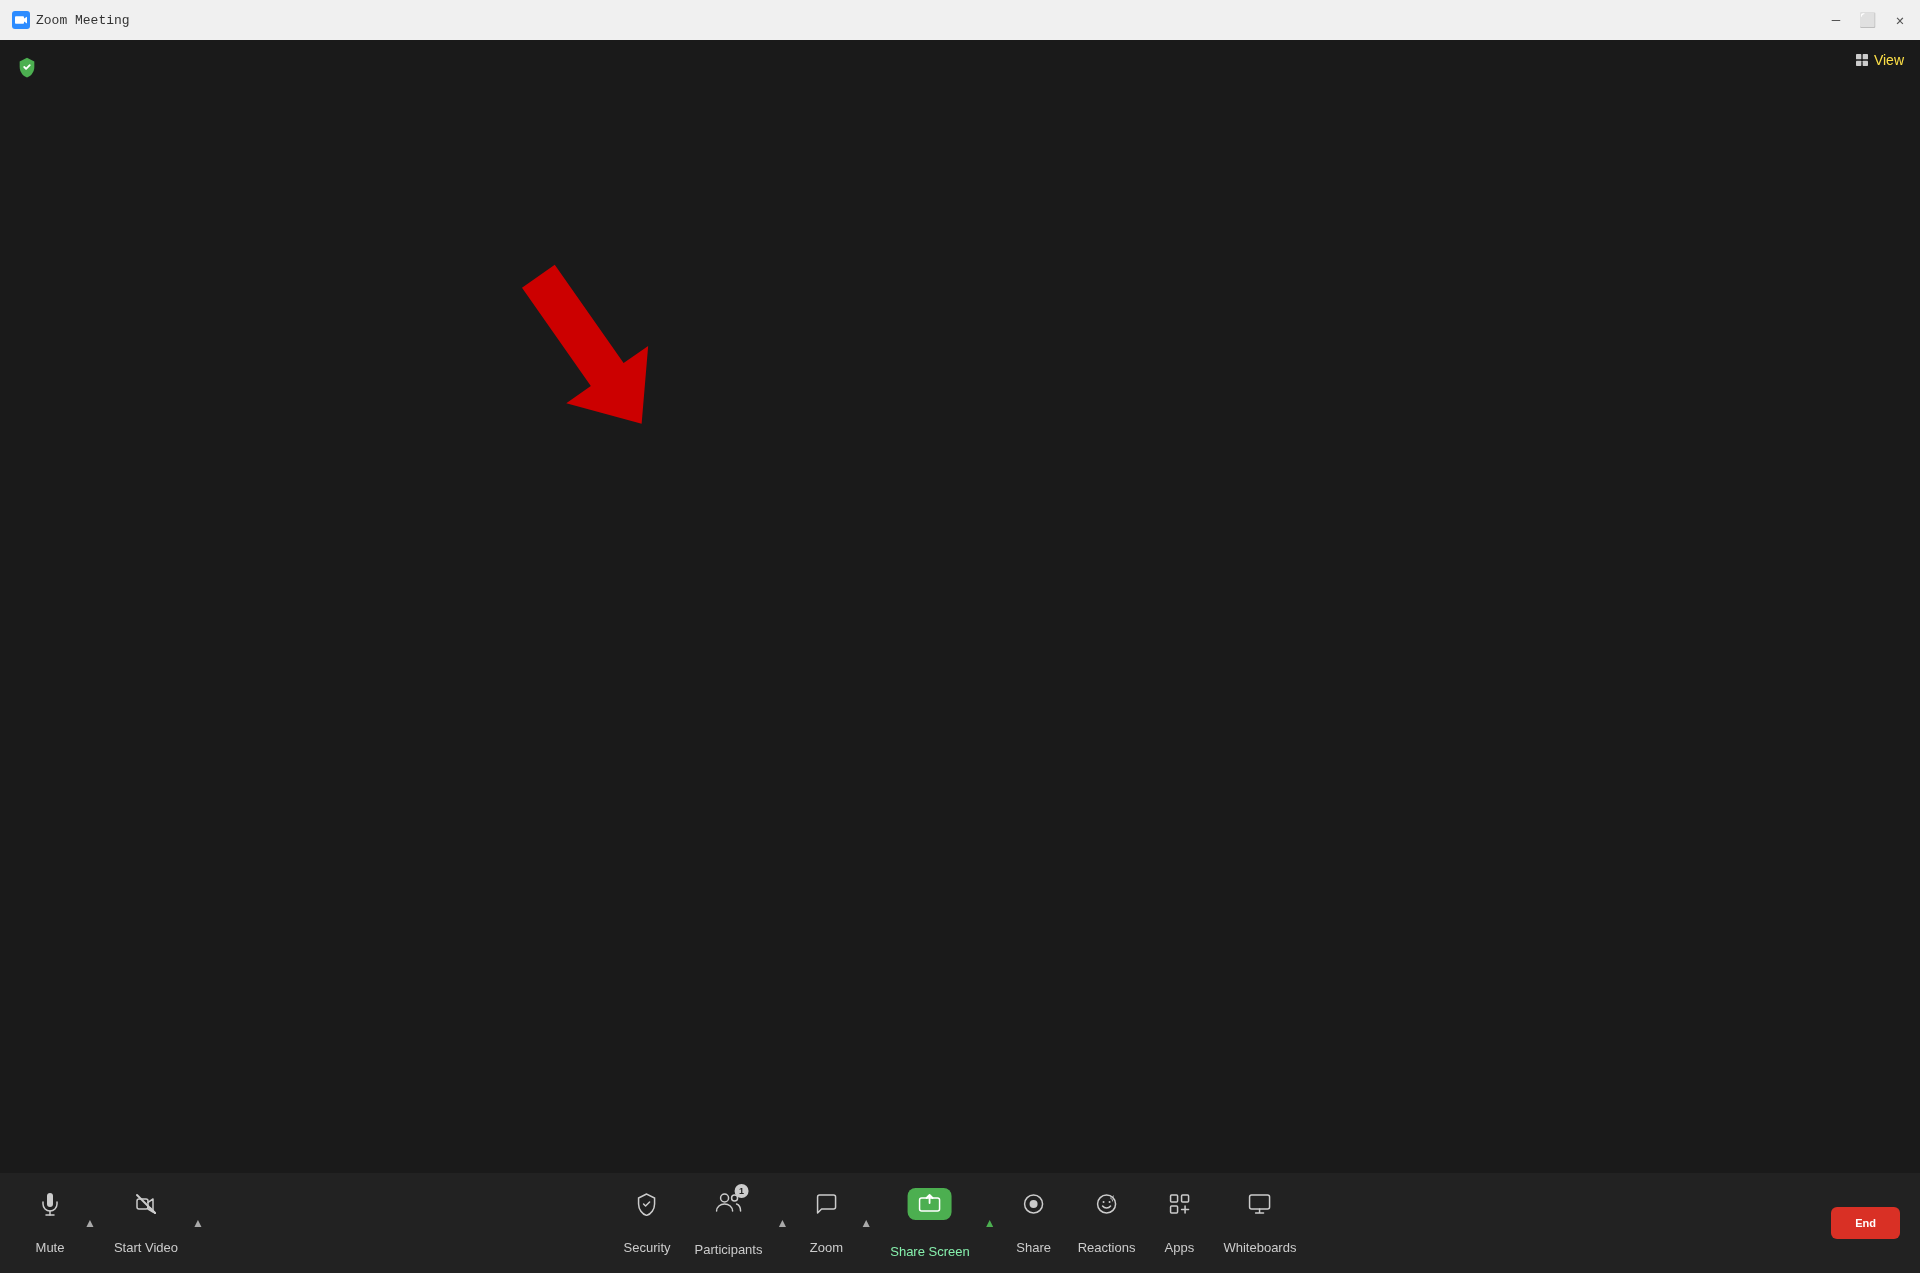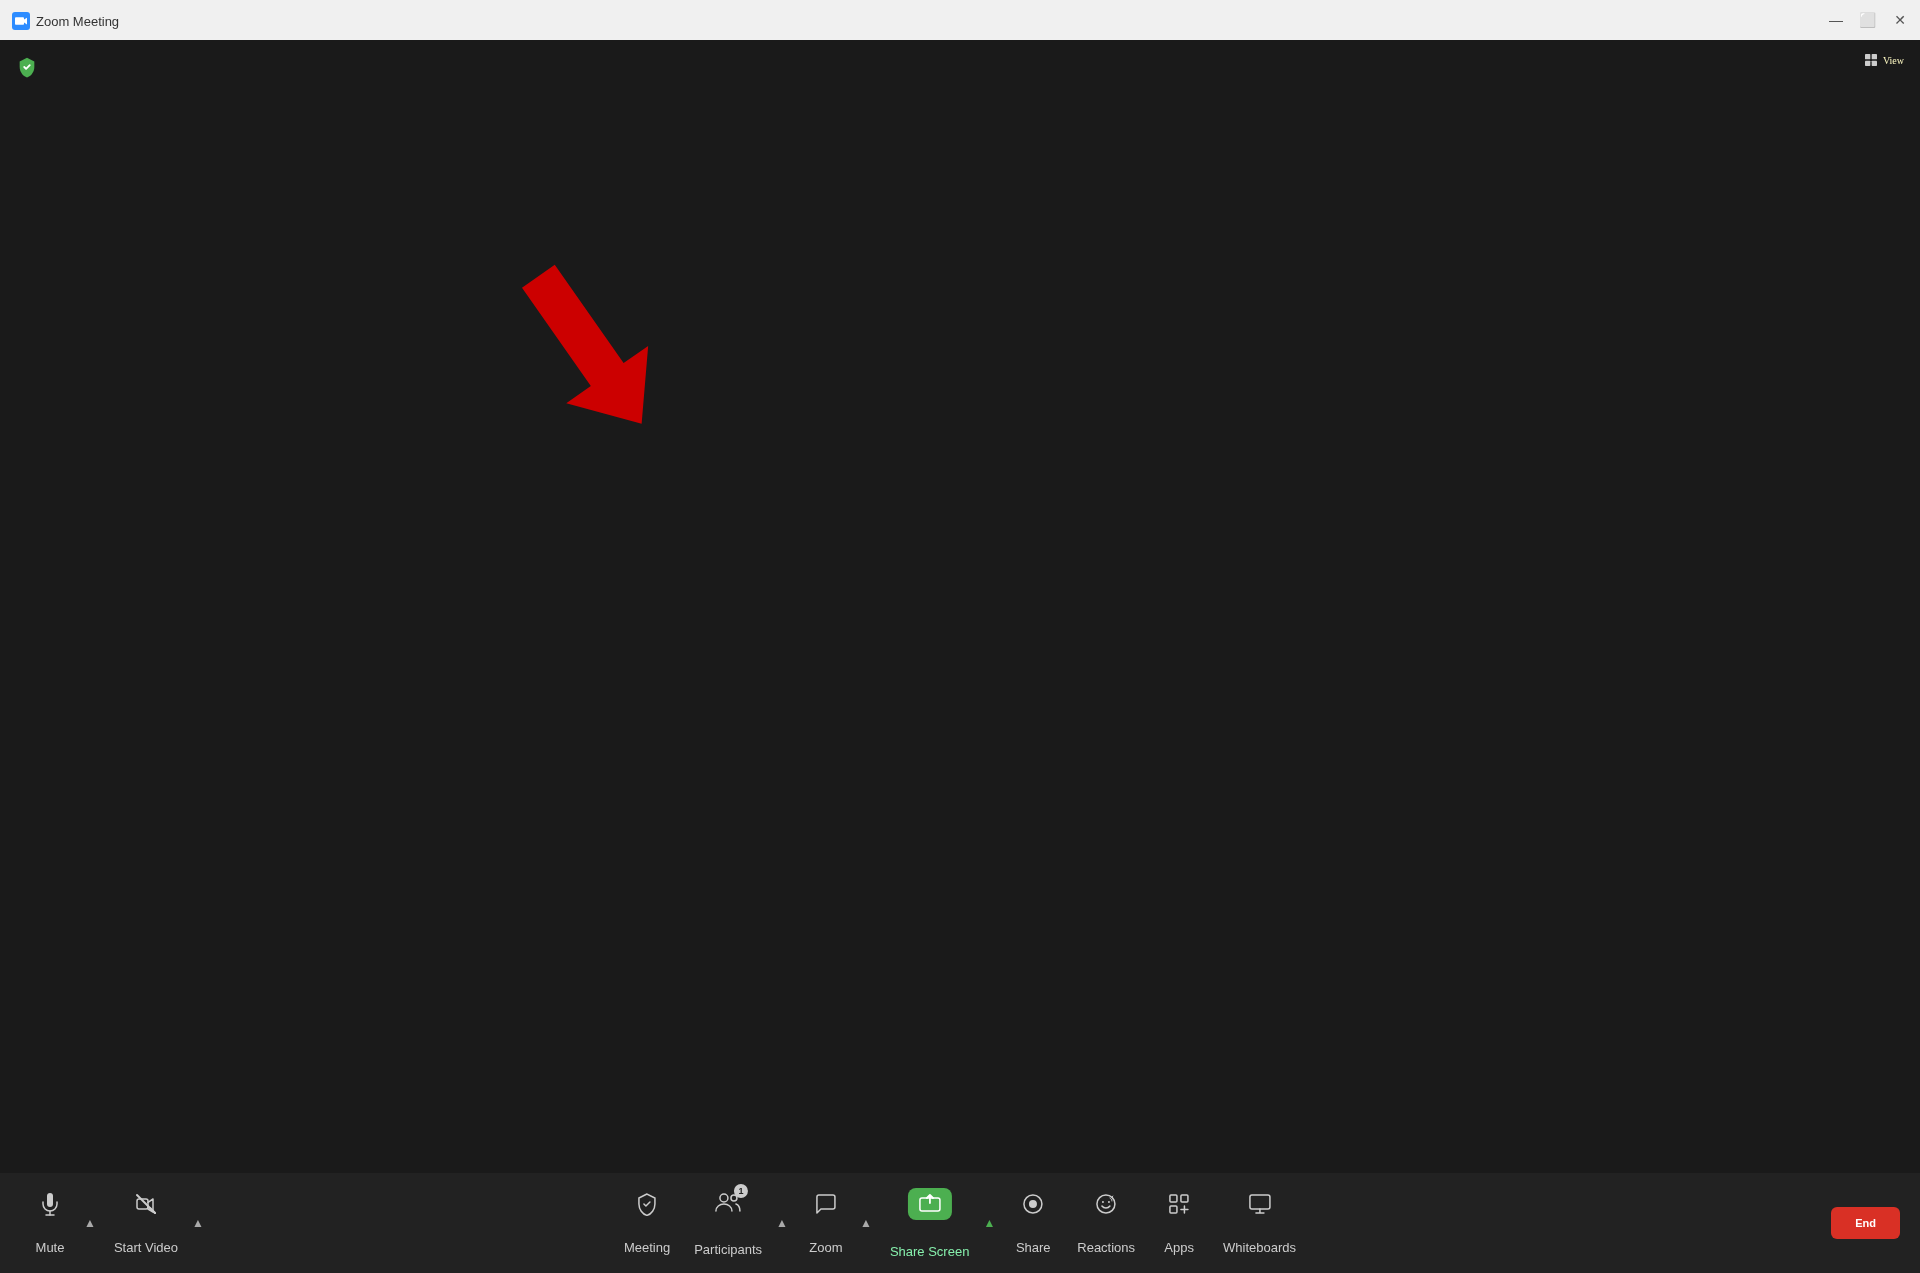--- a/index.html
+++ b/index.html
@@ -12,24 +12,25 @@
       display: flex;
       flex-direction: column;
     }
 
     
     .title-bar {
       width: 100%;
       height: 40px;
       background: #f0f0f0;
       display: flex;
-      align-items: flex-start;
+      align-items: center;
       padding: 12px 12px;
       flex-shrink: 0;
       position: relative;
+      font-family: Liberation Mono, monospace;
     }
     .title-bar-logo {
       display: flex;
       align-items: center;
       gap: 6px;
     }
     .zoom-icon {
       width: 18px;
       height: 18px;
     }
@@ -223,21 +224,21 @@
     </svg>
   </div>
 
   <div class="view-btn">
     <svg width="16" height="16" viewBox="0 0 24 24" fill="#cccccc">
       <rect x="3" y="3" width="8" height="8" rx="1"></rect>
       <rect x="13" y="3" width="8" height="8" rx="1"></rect>
       <rect x="3" y="13" width="8" height="8" rx="1"></rect>
       <rect x="13" y="13" width="8" height="8" rx="1"></rect>
     </svg>
-    <span style="color:#fef9c3; font-size:10px;font-family:Liberation Serif, serif;">View</span>
+    <span style="color:#fde047; font-size:14px;">View</span>
   </div>
 
 
   <svg class="red-arrow" viewBox="0 0 220 220" xmlns="http://www.w3.org/2000/svg">
 
     <g transform="rotate(-35, 110, 110)">
       <polygon points="90,20 130,20 130,140 160,140 110,200 60,140 90,140" fill="#cc0000"></polygon>
     </g>
   </svg>
 
@@ -274,21 +275,21 @@
     </div>
   </div>
 
   <div class="toolbar-center">
 
     <div class="toolbar-item">
       <svg width="24" height="24" viewBox="0 0 24 24" fill="none">
         <path d="M12 2L4 6v6c0 5.25 3.5 10.15 8 11.35C16.5 22.15 20 17.25 20 12V6L12 2z" stroke="#cccccc" stroke-width="1.5" fill="none"></path>
         <path d="M9 12l2 2 4-4" stroke="#cccccc" stroke-width="1.5" stroke-linecap="round" stroke-linejoin="round"></path>
       </svg>
-      <span class="toolbar-item-label">Meeting</span>
+      <span class="toolbar-item-label">Security</span>
     </div>
 
     <div class="toolbar-group">
       <div class="toolbar-item">
         <div style="position:relative; display:inline-block;">
           <svg width="28" height="24" viewBox="0 0 28 24" fill="none">
             <circle cx="10" cy="8" r="4" stroke="#cccccc" stroke-width="1.5"></circle>
             <path d="M2 21c0-4 3.6-7 8-7s8 3 8 7" stroke="#cccccc" stroke-width="1.5" stroke-linecap="round"></path>
             <circle cx="20" cy="8" r="3" stroke="#cccccc" stroke-width="1.5"></circle>
             <path d="M22 14c2.5 0.8 4 3 4 7" stroke="#cccccc" stroke-width="1.5" stroke-linecap="round"></path>

